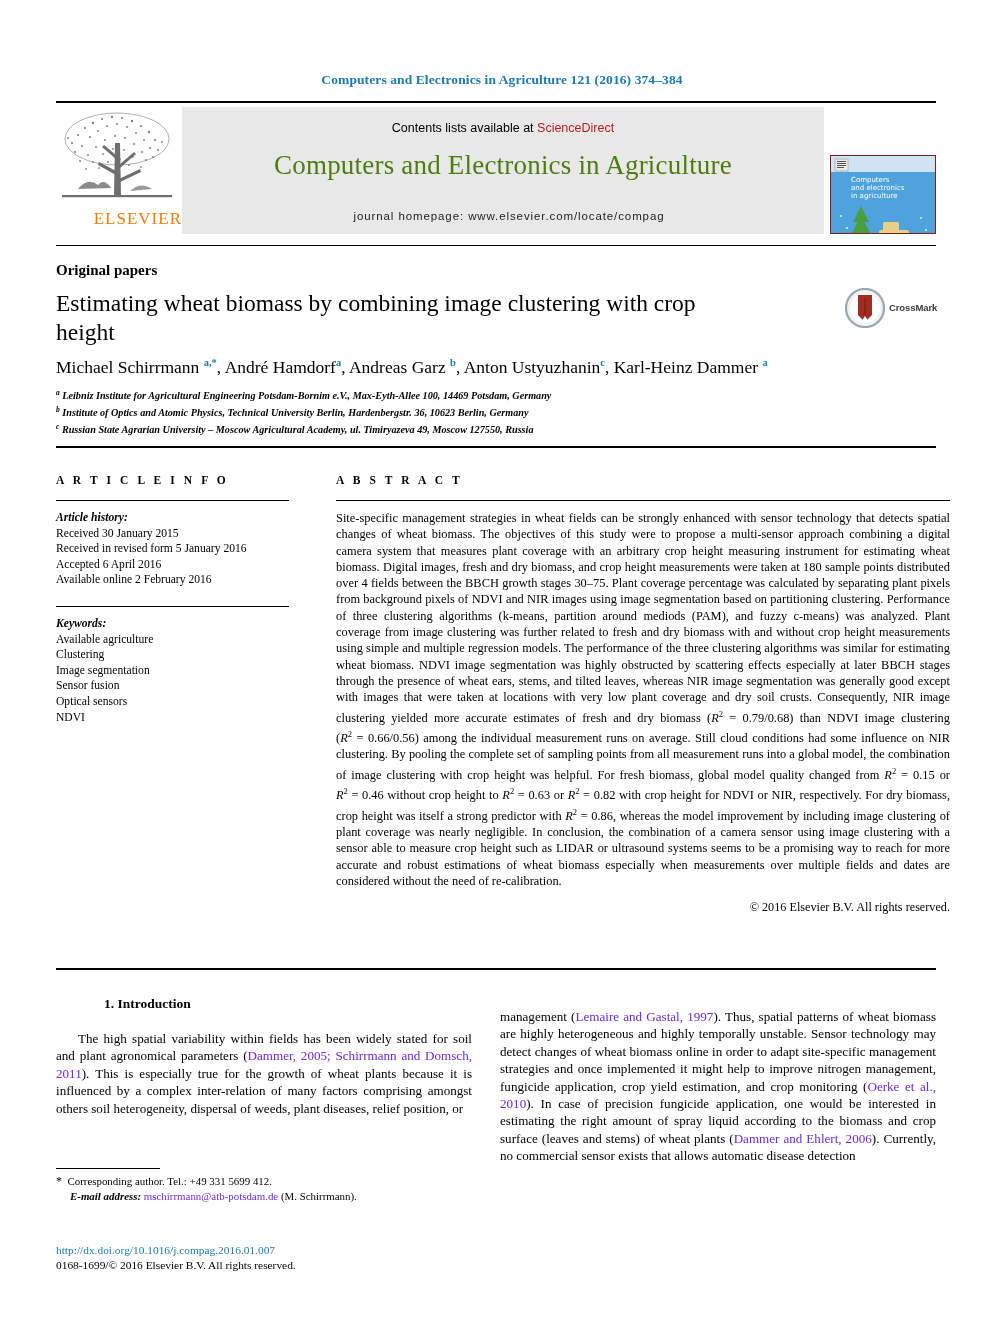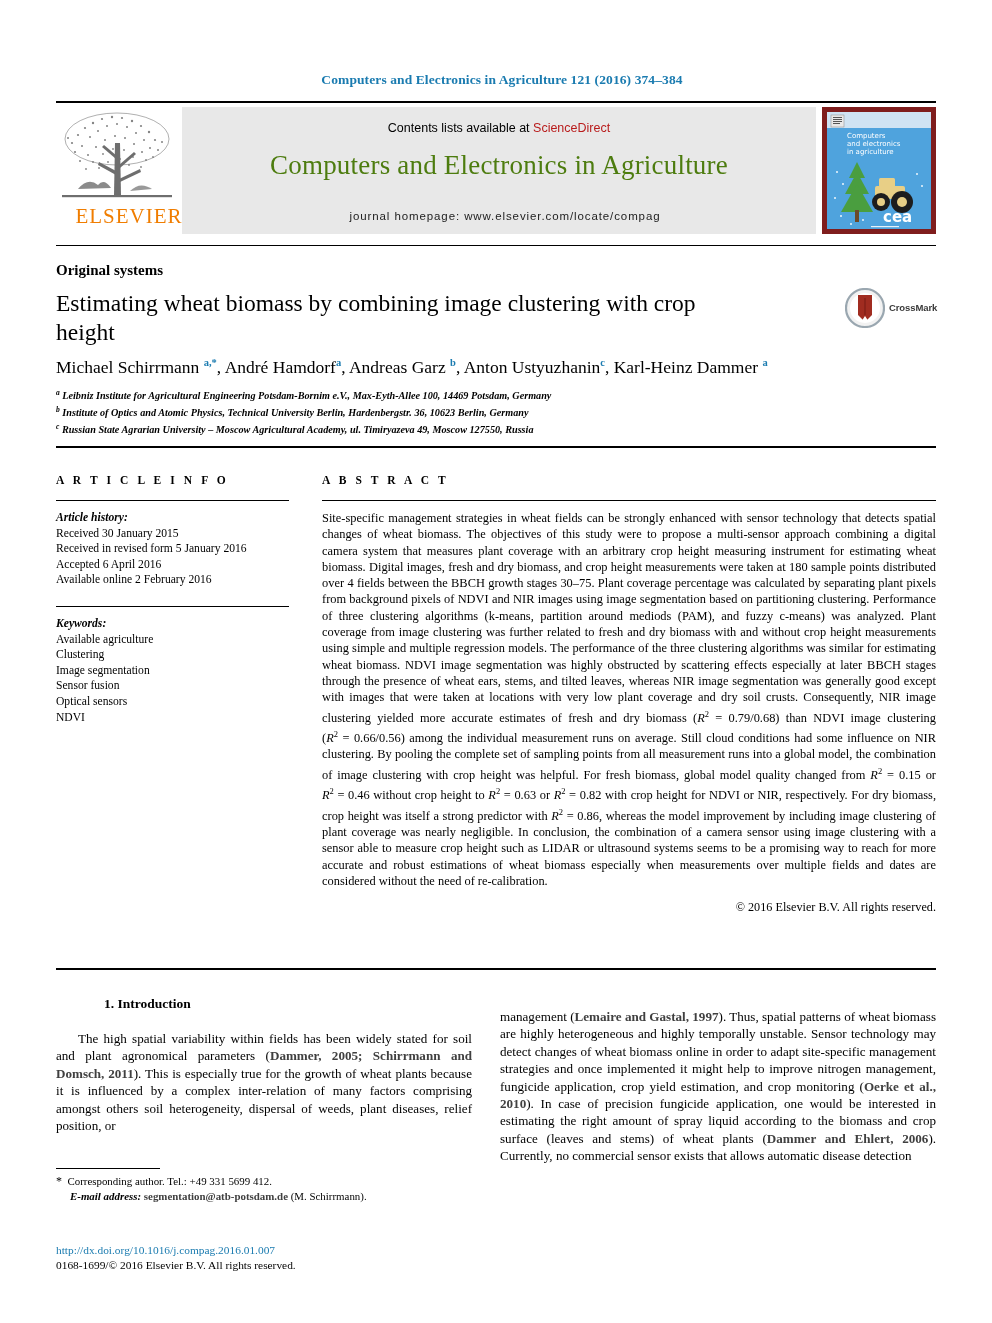--- a/index.html
+++ b/index.html
@@ -55,25 +55,25 @@
     position: relative;
     background: #fff;
   }
   .elsevier-tree {
     position: absolute;
     left: 2px; top: 2px;
     width: 118px; height: 93px;
   }
   .elsevier-word {
     position: absolute;
-    left: 12px; bottom: 5px;
+    left: 4px; bottom: 5px;
     width: 122px;
-    text-align: center;
-    font-family: "Liberation Serif", serif;
-    font-size: 21px;
+    text-align: right;
+    font-family: "Liberation Serif", serif;
+    font-size: 17px;
     letter-spacing: 1.0px;
     color: #f07d00;
   }
   .masthead-center {
     flex: 1 1 auto;
     background: #e8e8e8;
     position: relative;
     margin-left: 4px;
     margin-right: 6px;
   }
@@ -103,23 +103,24 @@
     text-align: center;
     font-family: "Liberation Sans", sans-serif;
     font-size: 11.5px;
     letter-spacing: .9px;
     color: #222;
   }
   .cover-thumb {
     flex: 0 0 104px;
     width: 104px;
     position: relative;
-    border: 5px solid #7f1d1d;
+    border: 1px solid #7f1d1d;
     background: #5eead4;
     overflow: hidden;
+    margin-top: 48px;
   }
 
   
   .rule-thin-top {
     position: absolute;
     left: 56px; top: 245px;
     width: 880px;
     border-top: 1px solid #000;
   }
   .section-kicker {
@@ -188,21 +189,21 @@
     width: 880px;
     border-top: 2.2px solid #000;
   }
   .col-info {
     position: absolute;
     left: 56px; top: 474px;
     width: 233px;
   }
   .col-abs {
     position: absolute;
-    left: 322px; top: 474px;
+    left: 336px; top: 474px;
     width: 614px;
   }
   .sec-head {
     font-family: "Liberation Serif", serif;
     font-weight: bold;
     font-size: 11.5px;
     letter-spacing: 3.1px;
     margin-bottom: 14px;
   }
   .thinline {
@@ -259,23 +260,22 @@
   }
   .body-text {
     font-family: "Liberation Serif", serif;
     font-size: 13.1px;
     line-height: 17.4px;
     text-align: justify;
     hyphens: auto;
   }
   .body-text .indent { text-indent: 22px; display: block; }
   a.ref, .ref {
-    color: #404040;
+    color: #6d28d9;
     text-decoration: none;
-    font-weight: bold;
   }
 
   
   .footnote-rule {
     position: absolute;
     left: 56px; top: 1168px;
     width: 104px;
     border-top: 1px solid #000;
   }
   .footnote {
@@ -429,21 +429,21 @@
             <circle cx="24" cy="112" r="1"></circle>
               <circle cx="36" cy="108" r="1"></circle>
           </g>
         </svg>
       </div>
 
     </div>
   </div>
 
   <div class="rule-thin-top"></div>
-  <div class="section-kicker">Original systems</div>
+  <div class="section-kicker">Original papers</div>
   <div class="paper-title">Estimating wheat biomass by combining image clustering with crop height</div>
 
   <div class="crossmark">
     <svg width="40" height="40" viewBox="0 0 40 40">
       <circle cx="20" cy="20" r="19" fill="#f2f2f2" stroke="#9aa7b0" stroke-width="2.2"></circle>
       <circle cx="20" cy="20" r="15" fill="#ffffff"></circle>
       <path d="M13 7 h14 v20 l-7 7 l-7 -7 Z" fill="#a02c20"></path>
       <path d="M20 10 v17" stroke="#7d1f16" stroke-width="1.2"></path>
       <path d="M20 28 l-4 6 h8 Z" fill="#ffffff"></path>
     </svg>
@@ -496,21 +496,21 @@
         <span class="indent">The high spatial variability within fields has been widely stated for soil and plant agronomical parameters (<span class="ref">Dammer, 2005; Schirrmann and Domsch, 2011</span>). This is especially true for the growth of wheat plants because it is influenced by a complex inter-relation of many factors comprising amongst others soil heterogeneity, dispersal of weeds, plant diseases, relief position, or</span>
       </div>
   </div>
   <div class="body-col-right">
     <div class="body-text">management (<span class="ref">Lemaire and Gastal, 1997</span>). Thus, spatial patterns of wheat biomass are highly heterogeneous and highly temporally unstable. Sensor technology may detect changes of wheat biomass online in order to adapt site-specific management strategies and once implemented it might help to improve nitrogen management, fungicide application, crop yield estimation, and crop monitoring (<span class="ref">Oerke et al., 2010</span>). In case of precision fungicide application, one would be interested in estimating the right amount of spray liquid according to the biomass and crop surface (leaves and stems) of wheat plants (<span class="ref">Dammer and Ehlert, 2006</span>). Currently, no commercial sensor exists that allows automatic disease detection</div>
   </div>
 
   <div class="footnote-rule"></div>
   <div class="footnote">
     <div><span class="star">*</span>&nbsp; Corresponding author. Tel.: +49 331 5699 412.</div>
-    <div style="padding-left:14px;"><i>E-mail address:</i> <span class="ref">segmentation@atb-potsdam.de</span> (M. Schirrmann).</div>
+    <div style="padding-left:14px;"><i>E-mail address:</i> <span class="ref">mschirrmann@atb-potsdam.de</span> (M. Schirrmann).</div>
   </div>
 
   <div class="footer-block">
     <div class="doi-link">http://dx.doi.org/10.1016/j.compag.2016.01.007</div>
     <div>0168-1699/© 2016 Elsevier B.V. All rights reserved.</div>
   </div>
 
 </div>
 
 </body></html>

